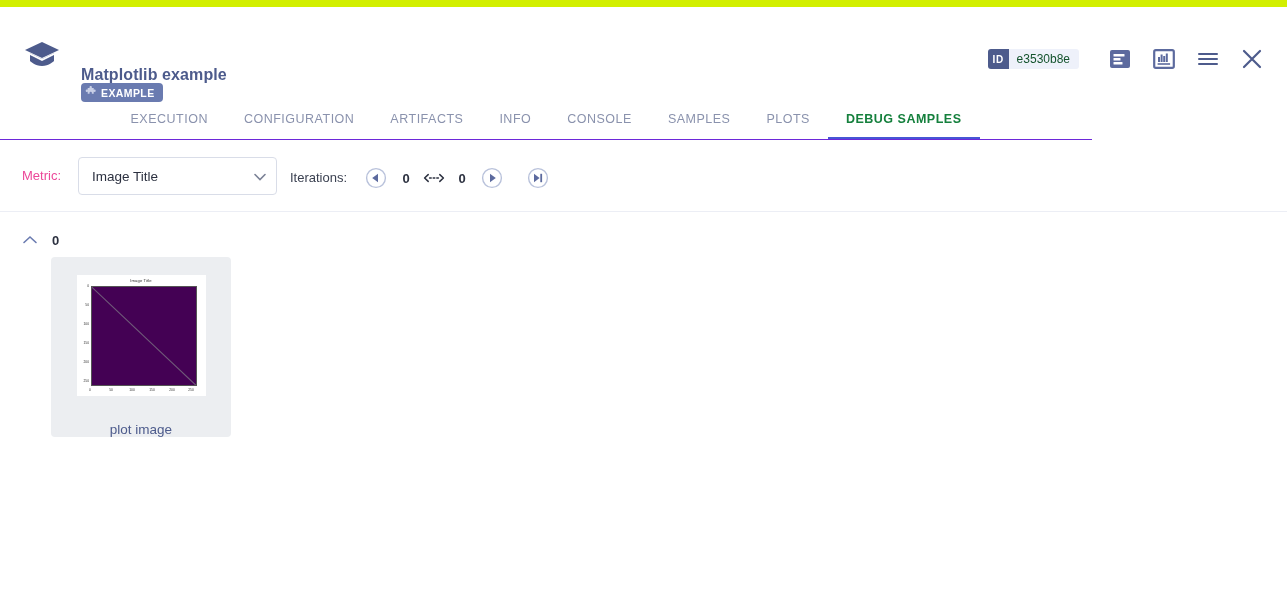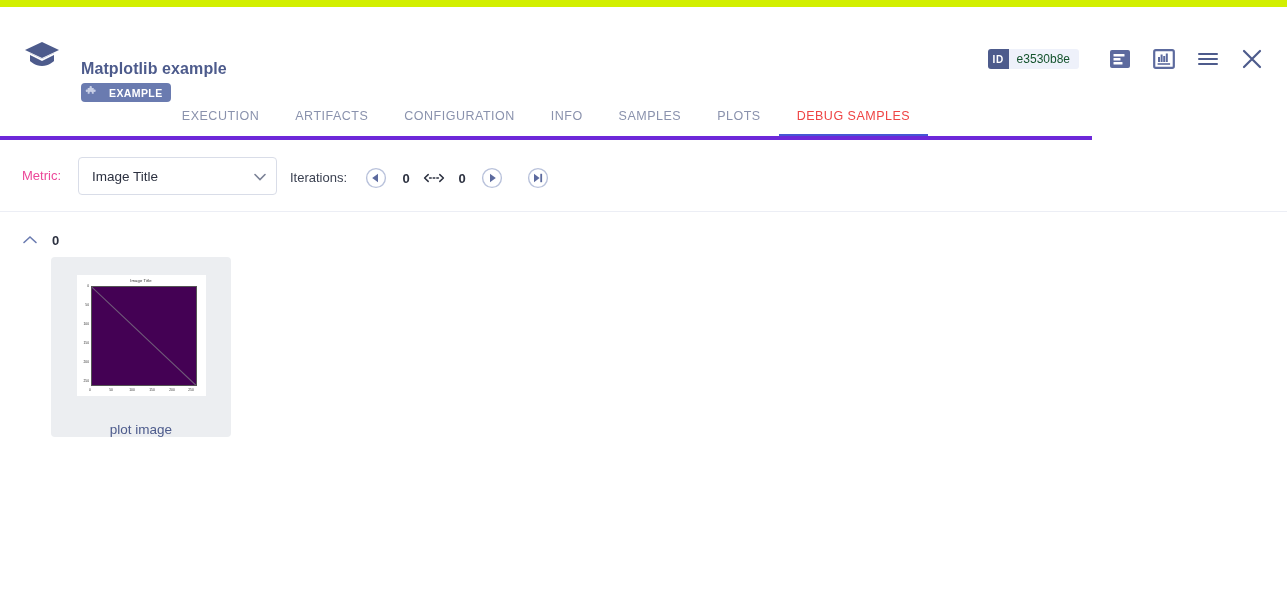--- a/index.html
+++ b/index.html
@@ -30,27 +30,27 @@
 
   
   .header {
     position:absolute; top:7px; left:0; width:1287px; height:93px;
     background:#ffffff;
   }
   .logo {
     position:absolute; left:23px; top:28px; width:38px; height:38px;
   }
   .title {
-    position:absolute; left:81px; top:53px;
+    position:absolute; left:81px; top:59px;
     font-size:16px; font-weight:bold; color:#4d5b8c; letter-spacing:0.1px;
   }
   .example-badge{
     position:absolute; left:81px; top:76px; height:19px;
     background:#6a7bb0; border-radius:4px;
-    display:flex; align-items:center; padding:0 8px 0 4px; gap:12px;
+    display:flex; align-items:center; padding:0 8px 0 4px; gap:4px;
   }
   .example-badge .label{
     font-size:10.5px; font-weight:bold; color:#ffffff; letter-spacing:0.4px;
   }
 
   .hdr-right{
     position:absolute; right:20px; top:39px; height:26px;
     display:flex; align-items:center; gap:0px;
   }
   .id-chip{
@@ -67,29 +67,29 @@
     color:#14532d; font-size:12px; padding:0 9px 0 8px;
   }
   .icon-btn{
     width:30px; height:30px; display:flex; align-items:center; justify-content:center;
     margin-left:14px; cursor:pointer;
   }
 
   
   .tabs{
     position:absolute; top:100px; left:0; width:1092px; height:40px;
-    border-bottom:4px solid #6d28d9;
+    border-bottom:1px solid #6d28d9;
     display:flex; align-items:flex-end; justify-content:center;
   }
   .tab{
     padding:0 18px; height:39px; line-height:38px;
     font-size:12.5px; letter-spacing:0.5px; color:#8a92ad;
     cursor:pointer; white-space:nowrap;
   }
-  .tab.active{ color:#ef4444; border-bottom:2px solid #4656d4; font-weight:normal;}
+  .tab.active{ color:#15803d; border-bottom:2px solid #4656d4; font-weight:bold;}
 
   
   .controls{
     position:absolute; top:140px; left:0; width:1287px; height:72px;
     border-bottom:1px solid #eceef5;
   }
   .metric-label{
     position:absolute; left:22px; top:168px;
     font-size:13px; color:#ec4899;
   }
@@ -232,23 +232,24 @@
         <svg width="24" height="24" viewBox="0 0 24 24">
           <path d="M4 4 L20 20 M20 4 L4 20" stroke="#4d5b8c" stroke-width="2.2" stroke-linecap="round"></path>
         </svg>
       </div>
 
     </div>
   </div>
 
   <div class="tabs">
     <div class="tab">EXECUTION</div>
+    <div class="tab">CONFIGURATION</div>
     <div class="tab">ARTIFACTS</div>
-    <div class="tab">CONFIGURATION</div>
     <div class="tab">INFO</div>
+    <div class="tab">CONSOLE</div>
     <div class="tab">SAMPLES</div>
     <div class="tab">PLOTS</div>
     <div class="tab active">DEBUG SAMPLES</div>
   </div>
 
   <div class="controls"></div>
 
   <div class="metric-label">Metric:</div>
 
   <div class="metric-select">

